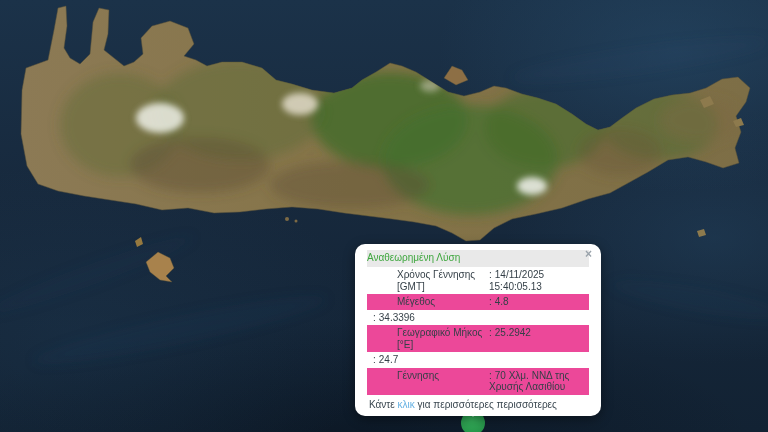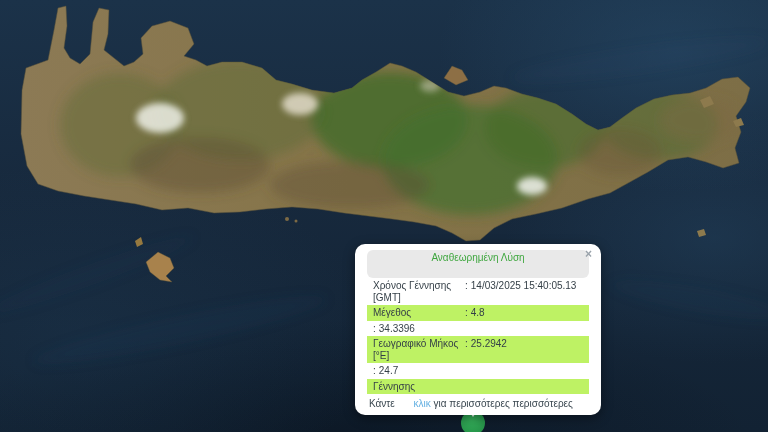--- a/index.html
+++ b/index.html
@@ -20,30 +20,30 @@
     background:#fff;border-radius:10px;padding:6px 12px 4px;
     box-shadow:0 3px 12px rgba(0,0,0,.4);
     font-size:10px;color:#343f47;z-index:30;
   }
   .popup .close{
     position:absolute;right:9px;top:4px;color:#9aa3ab;font-size:12px;
     font-weight:bold;line-height:12px;cursor:pointer;
   }
   .ptable{width:100%;}
   .phead{
-    background:#e9e9e9;color:#3fa73f;text-align:center;
-    padding:2px 0 15px;line-height:11px;border-radius:6px;
+    background:#e9e9e9;color:#3fa73f;
+    padding:2px 0 4px;line-height:11px;
   }
   .prow{display:flex;padding:2px 6px;line-height:11.5px;}
-  .prow.alt{background:#bef264;justify-content:space-between;}
-  .plabel{flex:0 0 88px;padding-right:4px;}
+  .prow.alt{background:#ec4899;justify-content:space-between;}
+  .plabel{flex:0 0 88px;padding-right:4px;margin-left:24px;}
   .pvalue{flex:1;}
   .pvalue .colon{margin-right:3px;}
   .pfooter{padding:4px 2px 2px;color:#3a4750;line-height:11px;}
-  .pfooter .link{color:#64b0e2;cursor:pointer;margin-left:16px;}
+  .pfooter .link{color:#64b0e2;cursor:pointer;}
   .tail{
     position:absolute;left:464px;top:404px;width:0;height:0;z-index:25;
     border-left:9px solid transparent;border-right:9px solid transparent;
     border-top:13px solid #fff;
   }
   .marker{
     position:absolute;left:461px;top:411px;width:24px;height:24px;border-radius:50%;
     background:radial-gradient(circle at 45% 35%, #35b15b, #27954a 70%, #1e7c3d);
     z-index:20;cursor:pointer;
   }
@@ -145,21 +145,21 @@
   <div class="tail"></div>
 
   <div class="popup">
     <div class="close">×</div>
 
     <div class="ptable">
       <div class="phead">Αναθεωρημένη Λύση</div>
 
       <div class="prow">
         <div class="plabel">Χρόνος Γέννησης [GMT]</div>
-        <div class="pvalue"><span class="colon">:</span><span>14/03/2025 15:40:05.13</span></div>
+        <div class="pvalue"><span class="colon">:</span><span>14/11/2025 15:40:05.13</span></div>
       </div>
 
       <div class="prow alt">
         <div class="plabel">Μέγεθος</div>
         <div class="pvalue"><span class="colon">:</span><span>4.8</span></div>
       </div>
 
       <div class="prow">
         <div class="pvalue"><span class="colon">:</span><span>34.3396</span></div>
       </div>
@@ -168,19 +168,20 @@
         <div class="plabel">Γεωγραφικό Μήκος [°E]</div>
         <div class="pvalue"><span class="colon">:</span><span>25.2942</span></div>
       </div>
 
       <div class="prow">
         <div class="pvalue"><span class="colon">:</span><span>24.7</span></div>
       </div>
 
       <div class="prow alt">
         <div class="plabel">Γέννησης</div>
+        <div class="pvalue"><span class="colon">:</span><span>70 Χλμ. ΝΝΔ της Χρυσής Λασιθίου</span></div>
       </div>
     </div>
 
     <div class="pfooter"><span>Κάντε </span><span class="link">κλικ</span><span> για περισσότερες περισσότερες</span></div>
   </div>
 
 </div>
 
 </body></html>

